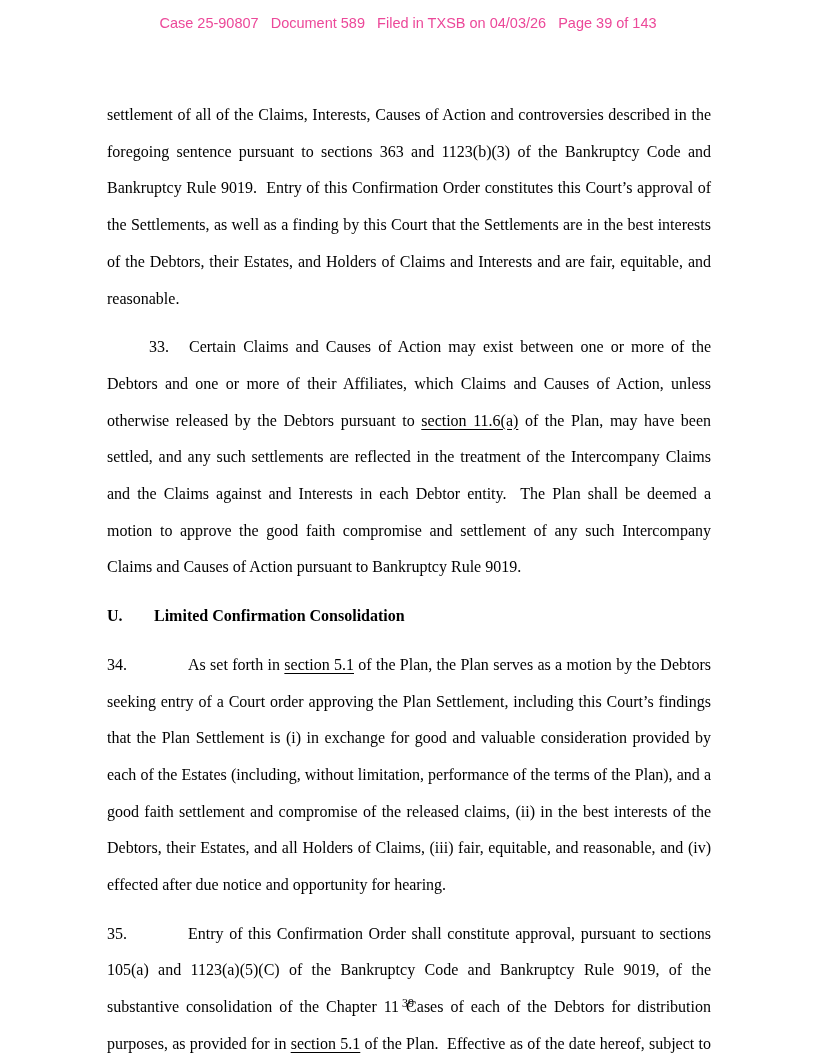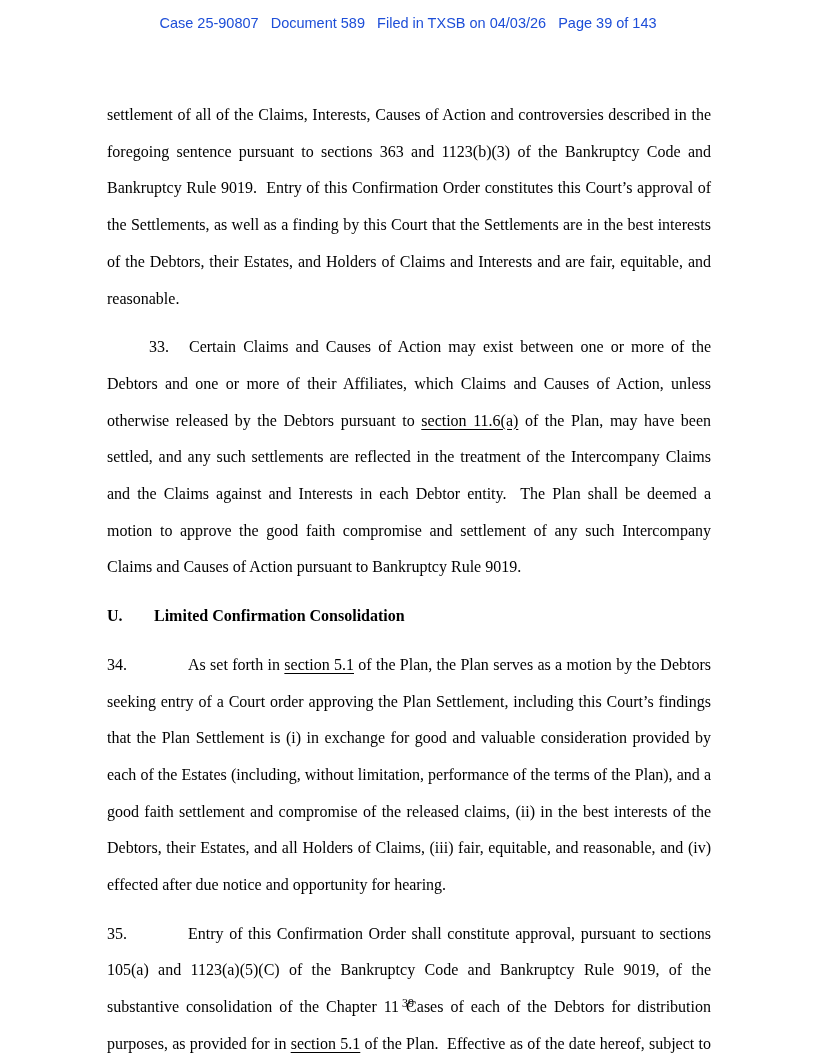--- a/index.html
+++ b/index.html
@@ -43,21 +43,21 @@
     top: 996px; left: 0; width: 100%;
     text-align: center;
     font-size: 12px;
   }
 </style>
 </head>
 <body>
 
 <div class="page">
 
-  <div class="ecf-stamp" style="color: #1d4ed8;">Case 25-90807&nbsp;&nbsp; Document 589&nbsp;&nbsp; Filed in TXSB on 04/03/26&nbsp;&nbsp; Page 39 of 143</div>
+  <div class="ecf-stamp" style="color: #ec4899;">Case 25-90807&nbsp;&nbsp; Document 589&nbsp;&nbsp; Filed in TXSB on 04/03/26&nbsp;&nbsp; Page 39 of 143</div>
 
   <div class="doc-body">
     <div id="paragraphs">
         <p><span>settlement of all of the Claims, Interests, Causes of Action and controversies described in the foregoing sentence pursuant to sections 363 and 1123(b)(3) of the Bankruptcy Code and Bankruptcy Rule 9019.&nbsp; Entry of this Confirmation Order constitutes this Court’s approval of the Settlements, as well as a finding by this Court that the Settlements are in the best interests of the Debtors, their Estates, and Holders of Claims and Interests and are fair, equitable, and reasonable.</span></p>
         <p class="para-indent"><span class="num-indent">33.</span><span>Certain Claims and Causes of Action may exist between one or more of the Debtors and one or more of their Affiliates, which Claims and Causes of Action, unless otherwise released by the Debtors pursuant to </span><span class="u">section 11.6(a)</span><span> of the Plan, may have been settled, and any such settlements are reflected in the treatment of the Intercompany Claims and the Claims against and Interests in each Debtor entity.&nbsp; The Plan shall be deemed a motion to approve the good faith compromise and settlement of any such Intercompany Claims and Causes of Action pursuant to Bankruptcy Rule 9019.</span></p>
         <p class="heading"><span class="num-head">U.</span><span>Limited Confirmation Consolidation</span></p>
         <p><span class="num-tab">34.</span><span>As set forth in </span><span class="u">section 5.1</span><span> of the Plan, the Plan serves as a motion by the Debtors seeking entry of a Court order approving the Plan Settlement, including this Court’s findings that the Plan Settlement is (i) in exchange for good and valuable consideration provided by each of the Estates (including, without limitation, performance of the terms of the Plan), and a good faith settlement and compromise of the released claims, (ii) in the best interests of the Debtors, their Estates, and all Holders of Claims, (iii) fair, equitable, and reasonable, and (iv) effected after due notice and opportunity for hearing.</span></p>
         <p><span class="num-tab">35.</span><span>Entry of this Confirmation Order shall constitute approval, pursuant to sections 105(a) and 1123(a)(5)(C) of the Bankruptcy Code and Bankruptcy Rule 9019, of the substantive consolidation of the Chapter 11 Cases of each of the Debtors for distribution purposes, as provided for in </span><span class="u">section 5.1</span><span> of the Plan.&nbsp; Effective as of the date hereof, subject to </span><span class="u">section 5.1</span><span> of the Plan: (i)</span></p>
       </div>
   </div>

